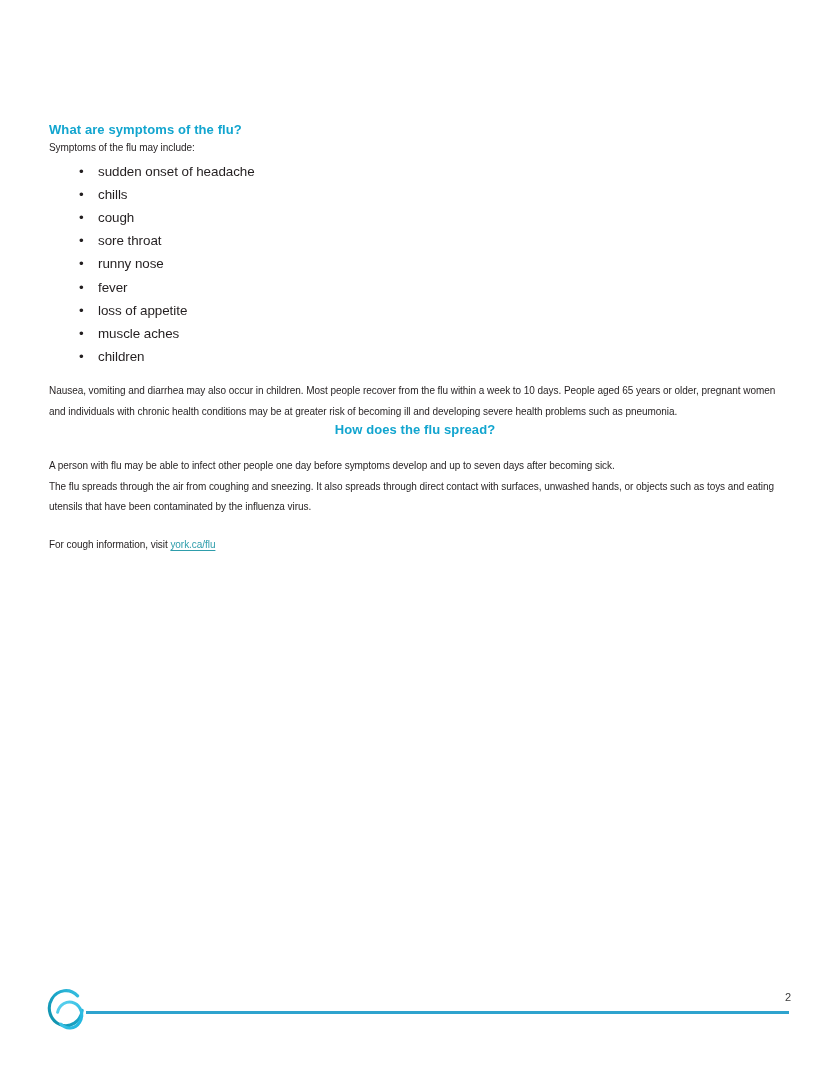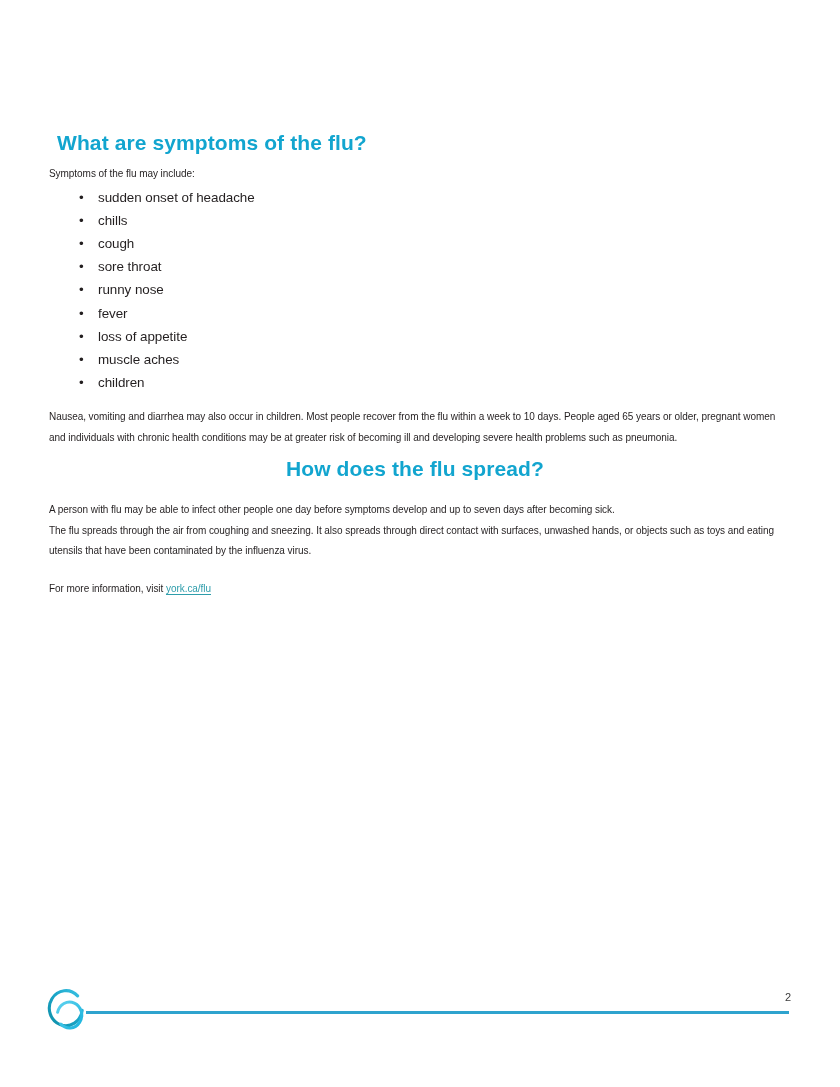--- a/index.html
+++ b/index.html
@@ -23,22 +23,22 @@
   }
 
   .content {
     position: absolute;
     left: 49px;
     top: 122px;
     width: 732px;
   }
 
   h2.section-heading {
-    margin: 8px;
-    font-size: 21px;
+    margin: 0;
+    font-size: 13px;
     font-weight: bold;
     color: #12a5cf;
     letter-spacing: 0.1px;
     line-height: 1.25;
   }
 
   .heading-2-wrap {
     margin-top: 26px;
     text-align: center;
   }
@@ -170,21 +170,21 @@
     </ul>
 
     <p class="body-text" style="margin-top:13px;">Nausea, vomiting and diarrhea may also occur in children. Most people recover from the flu within a week to 10 days. People aged 65 years or older, pregnant women and individuals with chronic health conditions may be at greater risk of becoming ill and developing severe health problems such as pneumonia.</p>
 
     <h2 class="section-heading heading-2-wrap">How does the flu spread?</h2>
 
     <p class="body-text" style="margin-top:18px;">A person with flu may be able to infect other people one day before symptoms develop and up to seven days after becoming sick.</p>
 
     <p class="body-text lead-para">The flu spreads through the air from coughing and sneezing. It also spreads through direct contact with surfaces, unwashed hands, or objects such as toys and eating utensils that have been contaminated by the influenza virus.</p>
 
-    <p class="body-text" style="margin-top:18px;"><span>For more information, visit </span><a class="inline-link" href="#">york.ca/flu</a></p>
+    <p class="body-text" style="margin-top:18px;"><span>For cough information, visit </span><a class="inline-link" href="#">york.ca/flu</a></p>
 
   </div>
 
   <div class="footer"></div>
 
   <div class="footer-logo">
     <svg viewBox="0 0 44 44" width="44" height="44" aria-hidden="true">
       <defs>
         <linearGradient id="swirlOuter" x1="0" y1="1" x2="1" y2="0">
           <stop offset="0%" stop-color="#0f8fa8"></stop>

